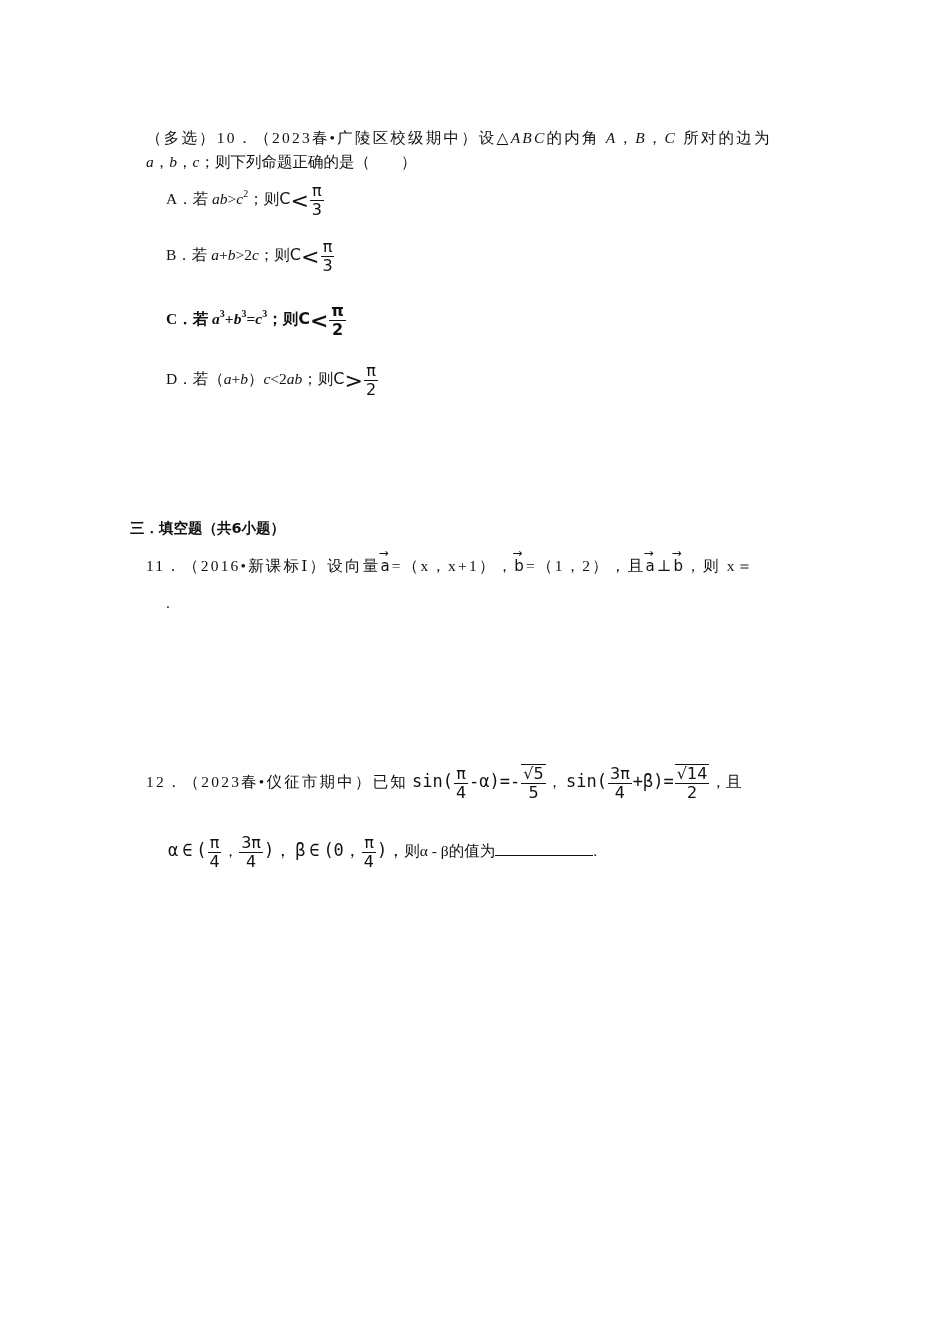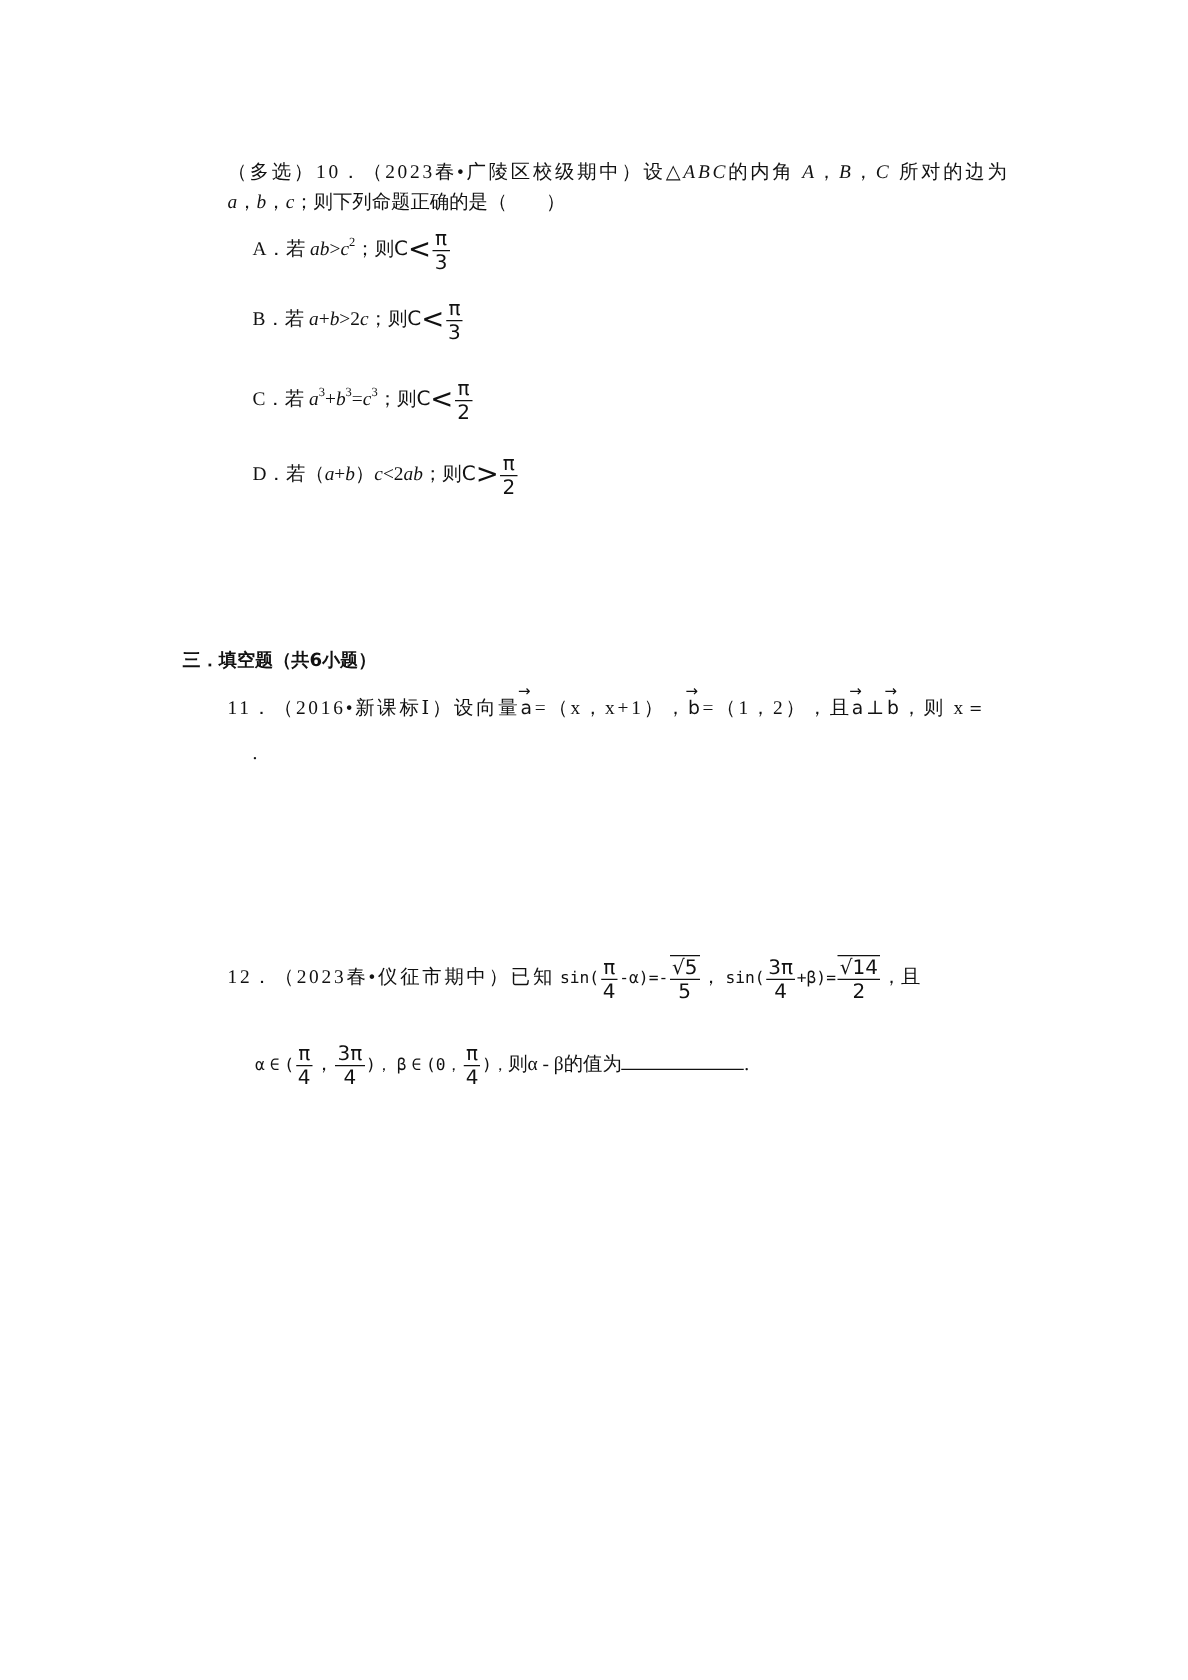--- a/index.html
+++ b/index.html
@@ -1,27 +1,27 @@
 <!DOCTYPE html>
 <html><head>
 <meta charset="utf-8">
 <style>
   html, body { margin:0; padding:0; background:#ffffff; }
   body { width:950px; height:1344px; position:relative; overflow:hidden;
          font-family:"Liberation Serif", "DejaVu Serif", serif; color:#111; }
   .abs { position:absolute; }
-  .t { font-size:15.5px; white-space:nowrap; line-height:20px;margin-left:36px; }
+  .t { font-size:15.5px; white-space:nowrap; line-height:20px; }
   .cj { letter-spacing:2.2px; }
   i { font-style:italic; }
   .frac { display:inline-flex; flex-direction:column; align-items:center; vertical-align:middle;
           font-family:"DejaVu Sans", sans-serif; font-size:16px; line-height:18px; margin:0 1px; }
   .frac .num { padding:0 2px; border-bottom:1.2px solid #111; }
   .frac .den { padding:0 2px; }
   .sans { font-family:"DejaVu Sans", sans-serif; font-size:16px; }
-  .mono { font-family:"DejaVu Sans Mono", monospace; font-size:13px; }
+  .mono { font-family:"DejaVu Sans Mono", monospace; font-size:17px; }
   .rel { font-family:"DejaVu Sans", sans-serif; font-size:22px; vertical-align:middle; }
   .vec { display:inline-block; position:relative; font-family:"DejaVu Sans", sans-serif; font-size:15px; padding-top:6px; }
   .vec::before { content:"→"; position:absolute; top:-7px; left:-2px; font-size:12px; }
   .blank { display:inline-block; width:98px; border-bottom:1px solid #111; height:14px; vertical-align:baseline; }
   .bold { font-weight:bold; font-family:"DejaVu Sans", sans-serif; font-size:14.5px; }
   sup { font-size:10px; vertical-align:7px; line-height:0; }
   .sqrt { border-top:1.2px solid #111; padding-left:1px; }
 </style>
 </head>
 <body>
@@ -38,34 +38,34 @@
       <span class="num">π</span>
       <span class="den">3</span>
     </span>
 </div>
 <div class="abs t" style="left:166px;top:238px;">
   <span>B．</span><span>若</span> <i>a</i>+<i>b</i>&gt;2<i>c</i><span>；则</span><span class="sans">C</span><span class="rel">&lt;</span><span class="frac">
       <span class="num">π</span>
       <span class="den">3</span>
     </span>
 </div>
-<div class="abs t" style="left:166px;top:302px;">
+<div class="abs t" style="left:166px;top:302px;font-weight:bold;">
   <span>C．</span><span>若</span> <i>a</i><sup>3</sup>+<i>b</i><sup>3</sup>=<i>c</i><sup>3</sup><span>；则</span><span class="sans">C</span><span class="rel">&lt;</span><span class="frac">
       <span class="num">π</span>
       <span class="den">2</span>
     </span>
 </div>
 <div class="abs t" style="left:166px;top:362px;text-align:center;">
   <span>D．</span><span>若</span>（<i>a</i>+<i>b</i>）<i>c</i>&lt;2<i>ab</i><span>；则</span><span class="sans">C</span><span class="rel">&gt;</span><span class="frac">
       <span class="num">π</span>
       <span class="den">2</span>
     </span>
 </div>
 
-<div class="abs bold" style="left:146px;top:519px;">三．填空题（共6小题）</div>
+<div class="abs bold" style="left:130px;top:519px;">三．填空题（共6小题）</div>
 
 <div class="abs t cj" style="left:146px;top:550px;">
   <span>11．</span><span>（2016•新课标Ⅰ）</span><span>设向量</span><span class="vec">a</span><span>=（x，x+1），</span><span class="vec">b</span><span>=（1，2），且</span><span class="vec">a</span><span>⊥</span><span class="vec">b</span><span>，则 x＝</span>
 </div>
 <div class="abs t" style="left:166px;top:593px;">
   <span>.</span>
 </div>
 
 <div class="abs t" style="left:146px;top:764px;">
   <span class="cj">12．</span><span class="cj">（2023春•仪征市期中）</span><span class="cj">已知</span>

